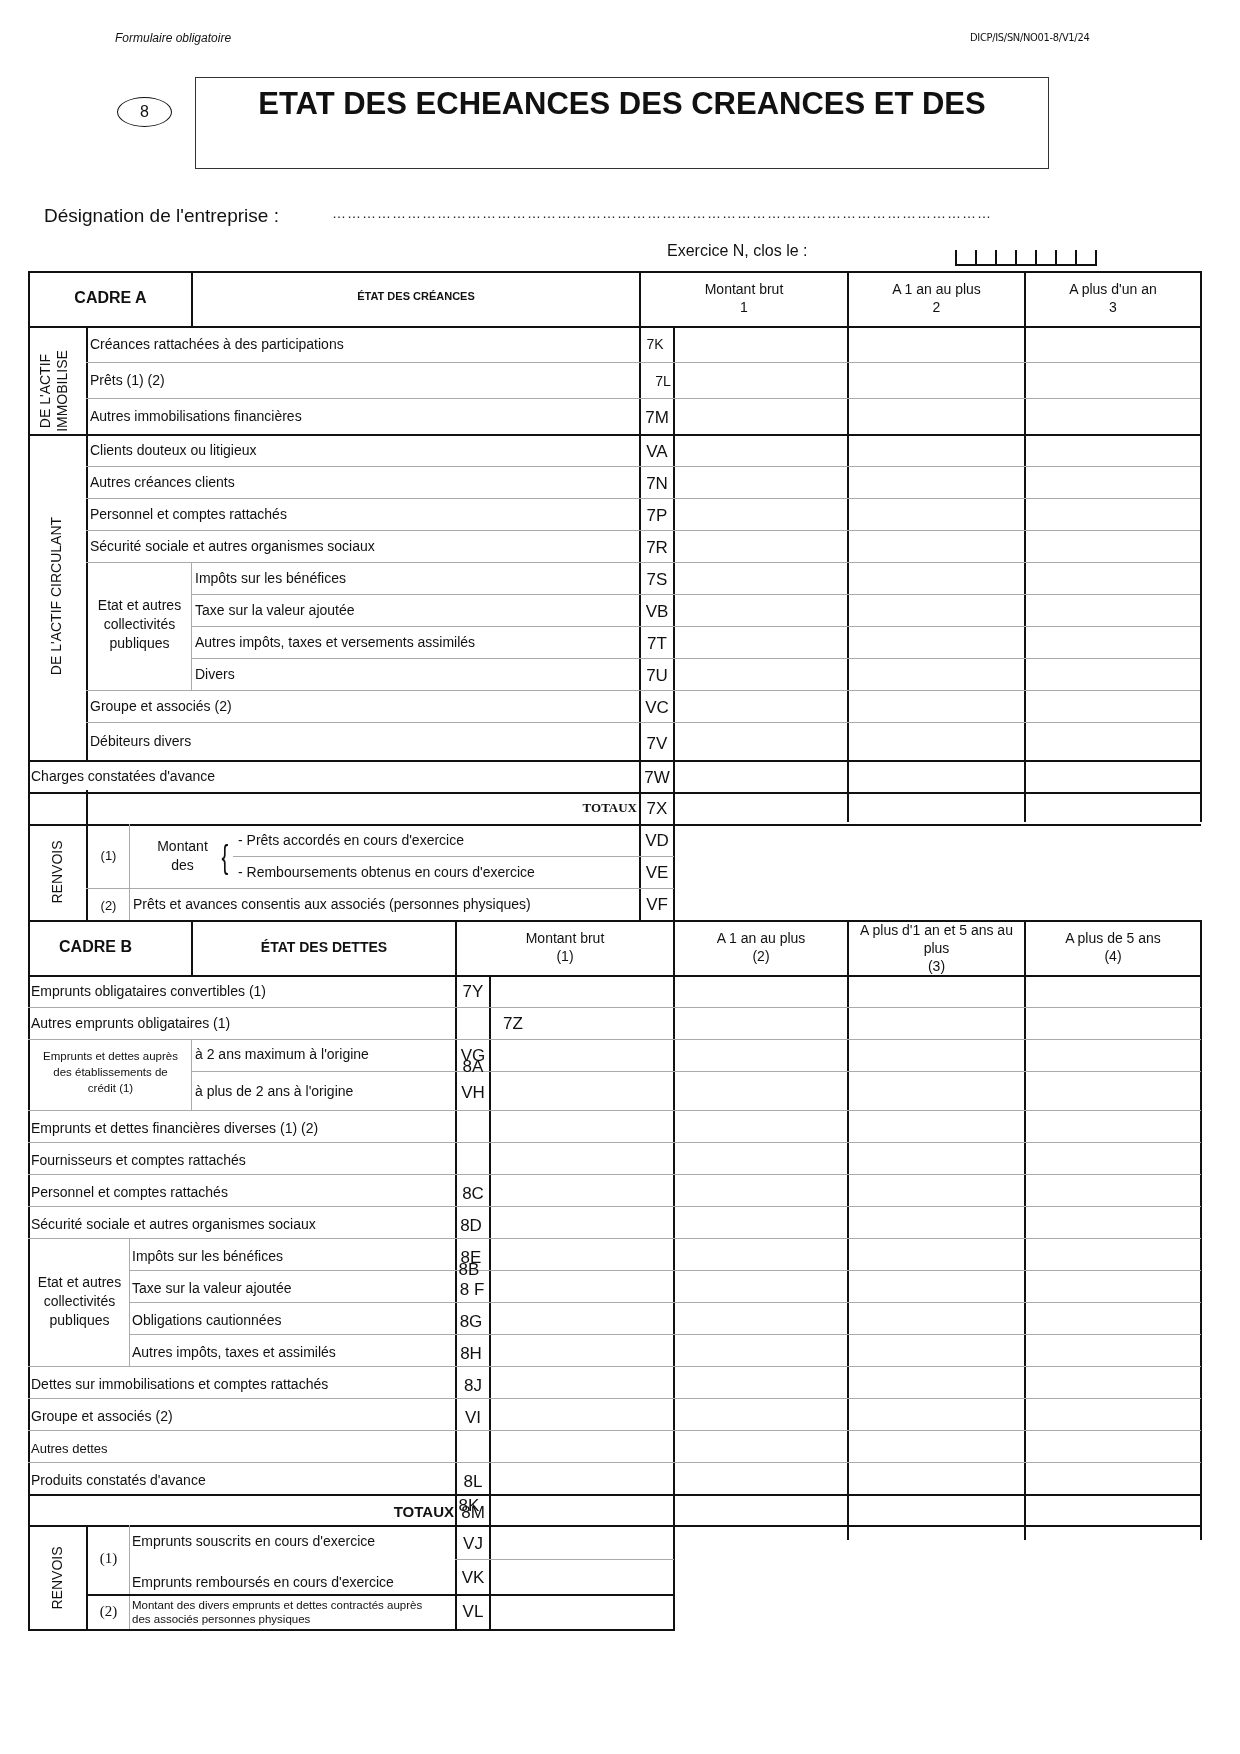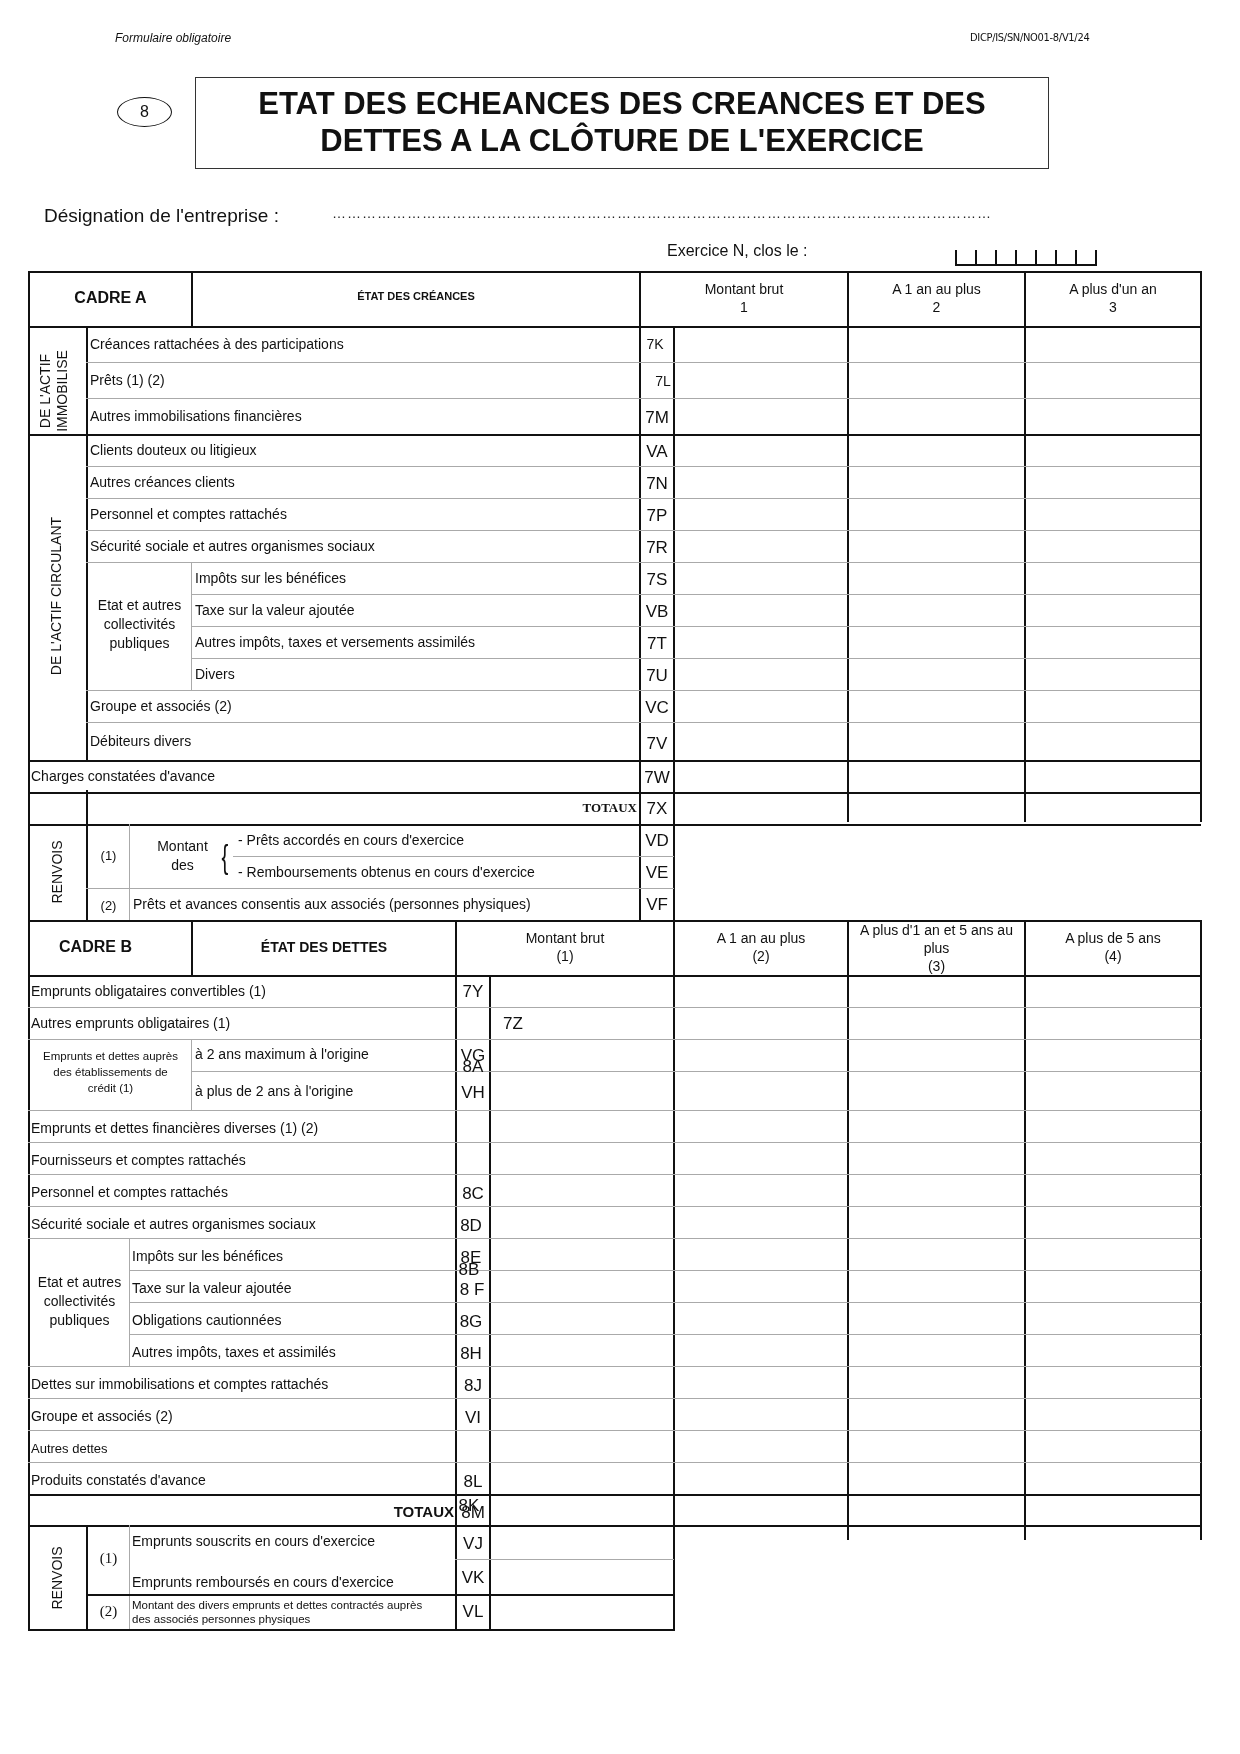--- a/index.html
+++ b/index.html
@@ -34,21 +34,20 @@
   .brace{font-size:34px;font-weight:100;line-height:34px;transform:scaleX(0.6);}
 </style>
 </head>
 <body>
 
 <div class="abs hdr-left">Formulaire obligatoire</div>
 <div class="abs hdr-right">DICP/IS/SN/NO01-8/V1/24</div>
 <div class="abs oval">8</div>
 <div class="abs titlebox">
   <div>ETAT DES ECHEANCES DES CREANCES ET DES</div>
-  <div>DETTES A LA CLÔTURE DE L'EXERCICE</div>
 </div>
 <div class="abs desig">Désignation de l'entreprise :</div>
 <div class="abs dots">……………………………………………………………………………………………………………………</div>
 <div class="abs exo">Exercice N, clos le :</div>
 <div class="abs dateboxes">
   <span></span>
     <span></span>
     <span></span>
     <span></span>
     <span></span>

